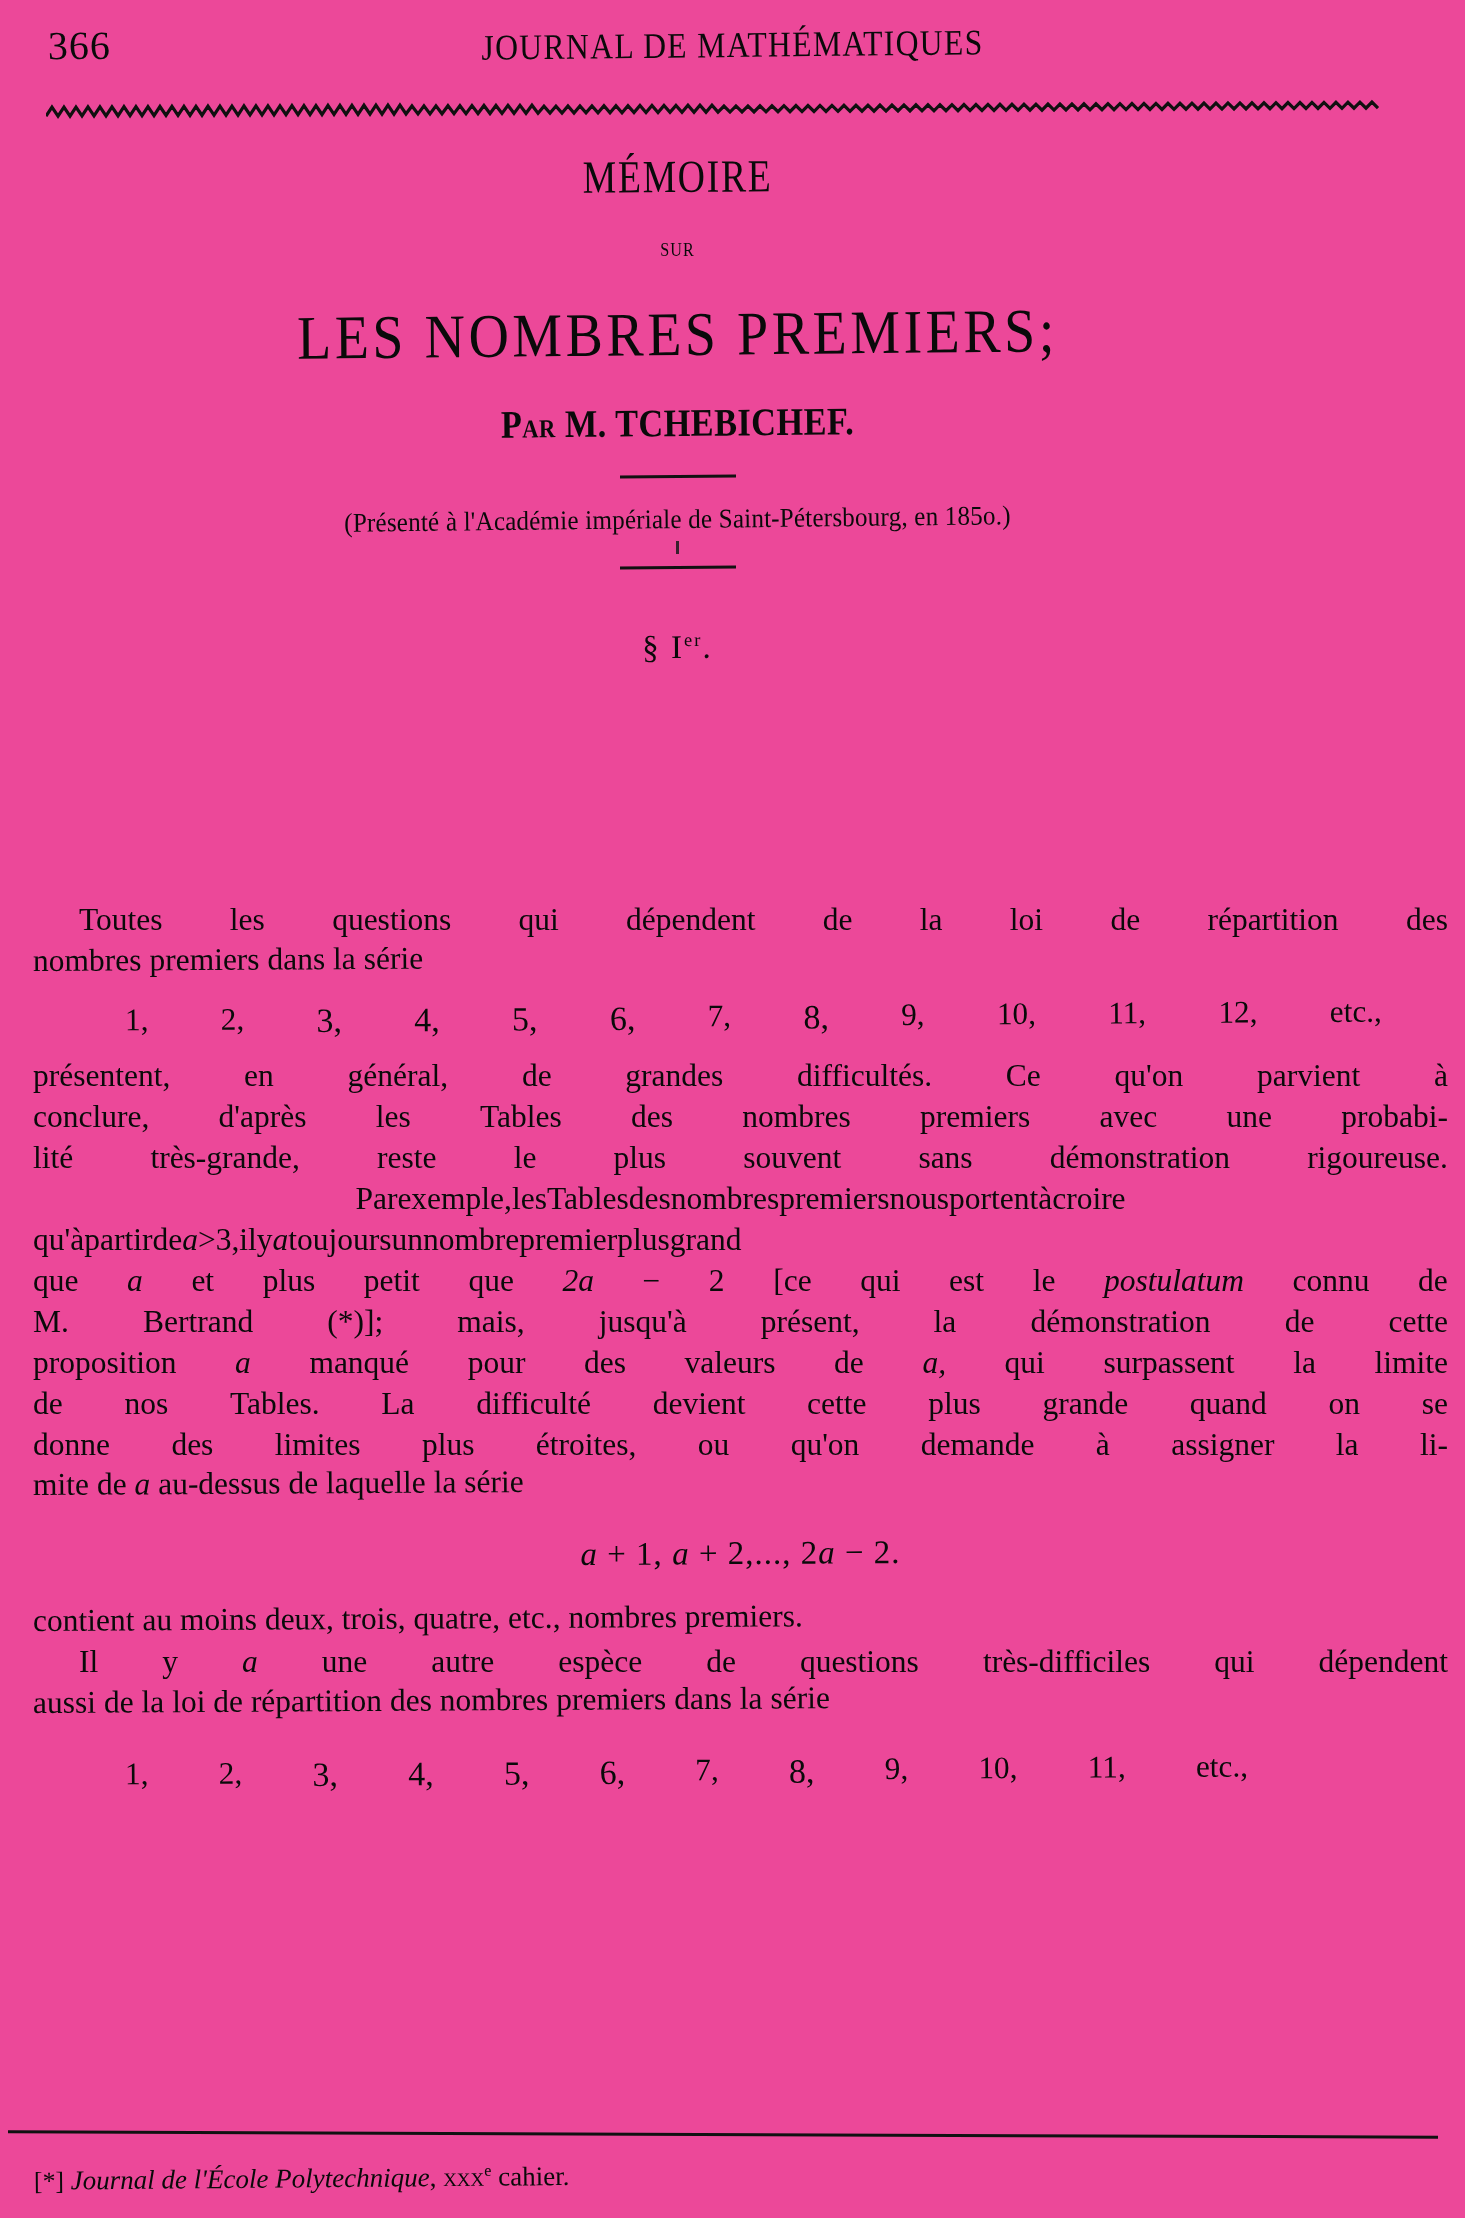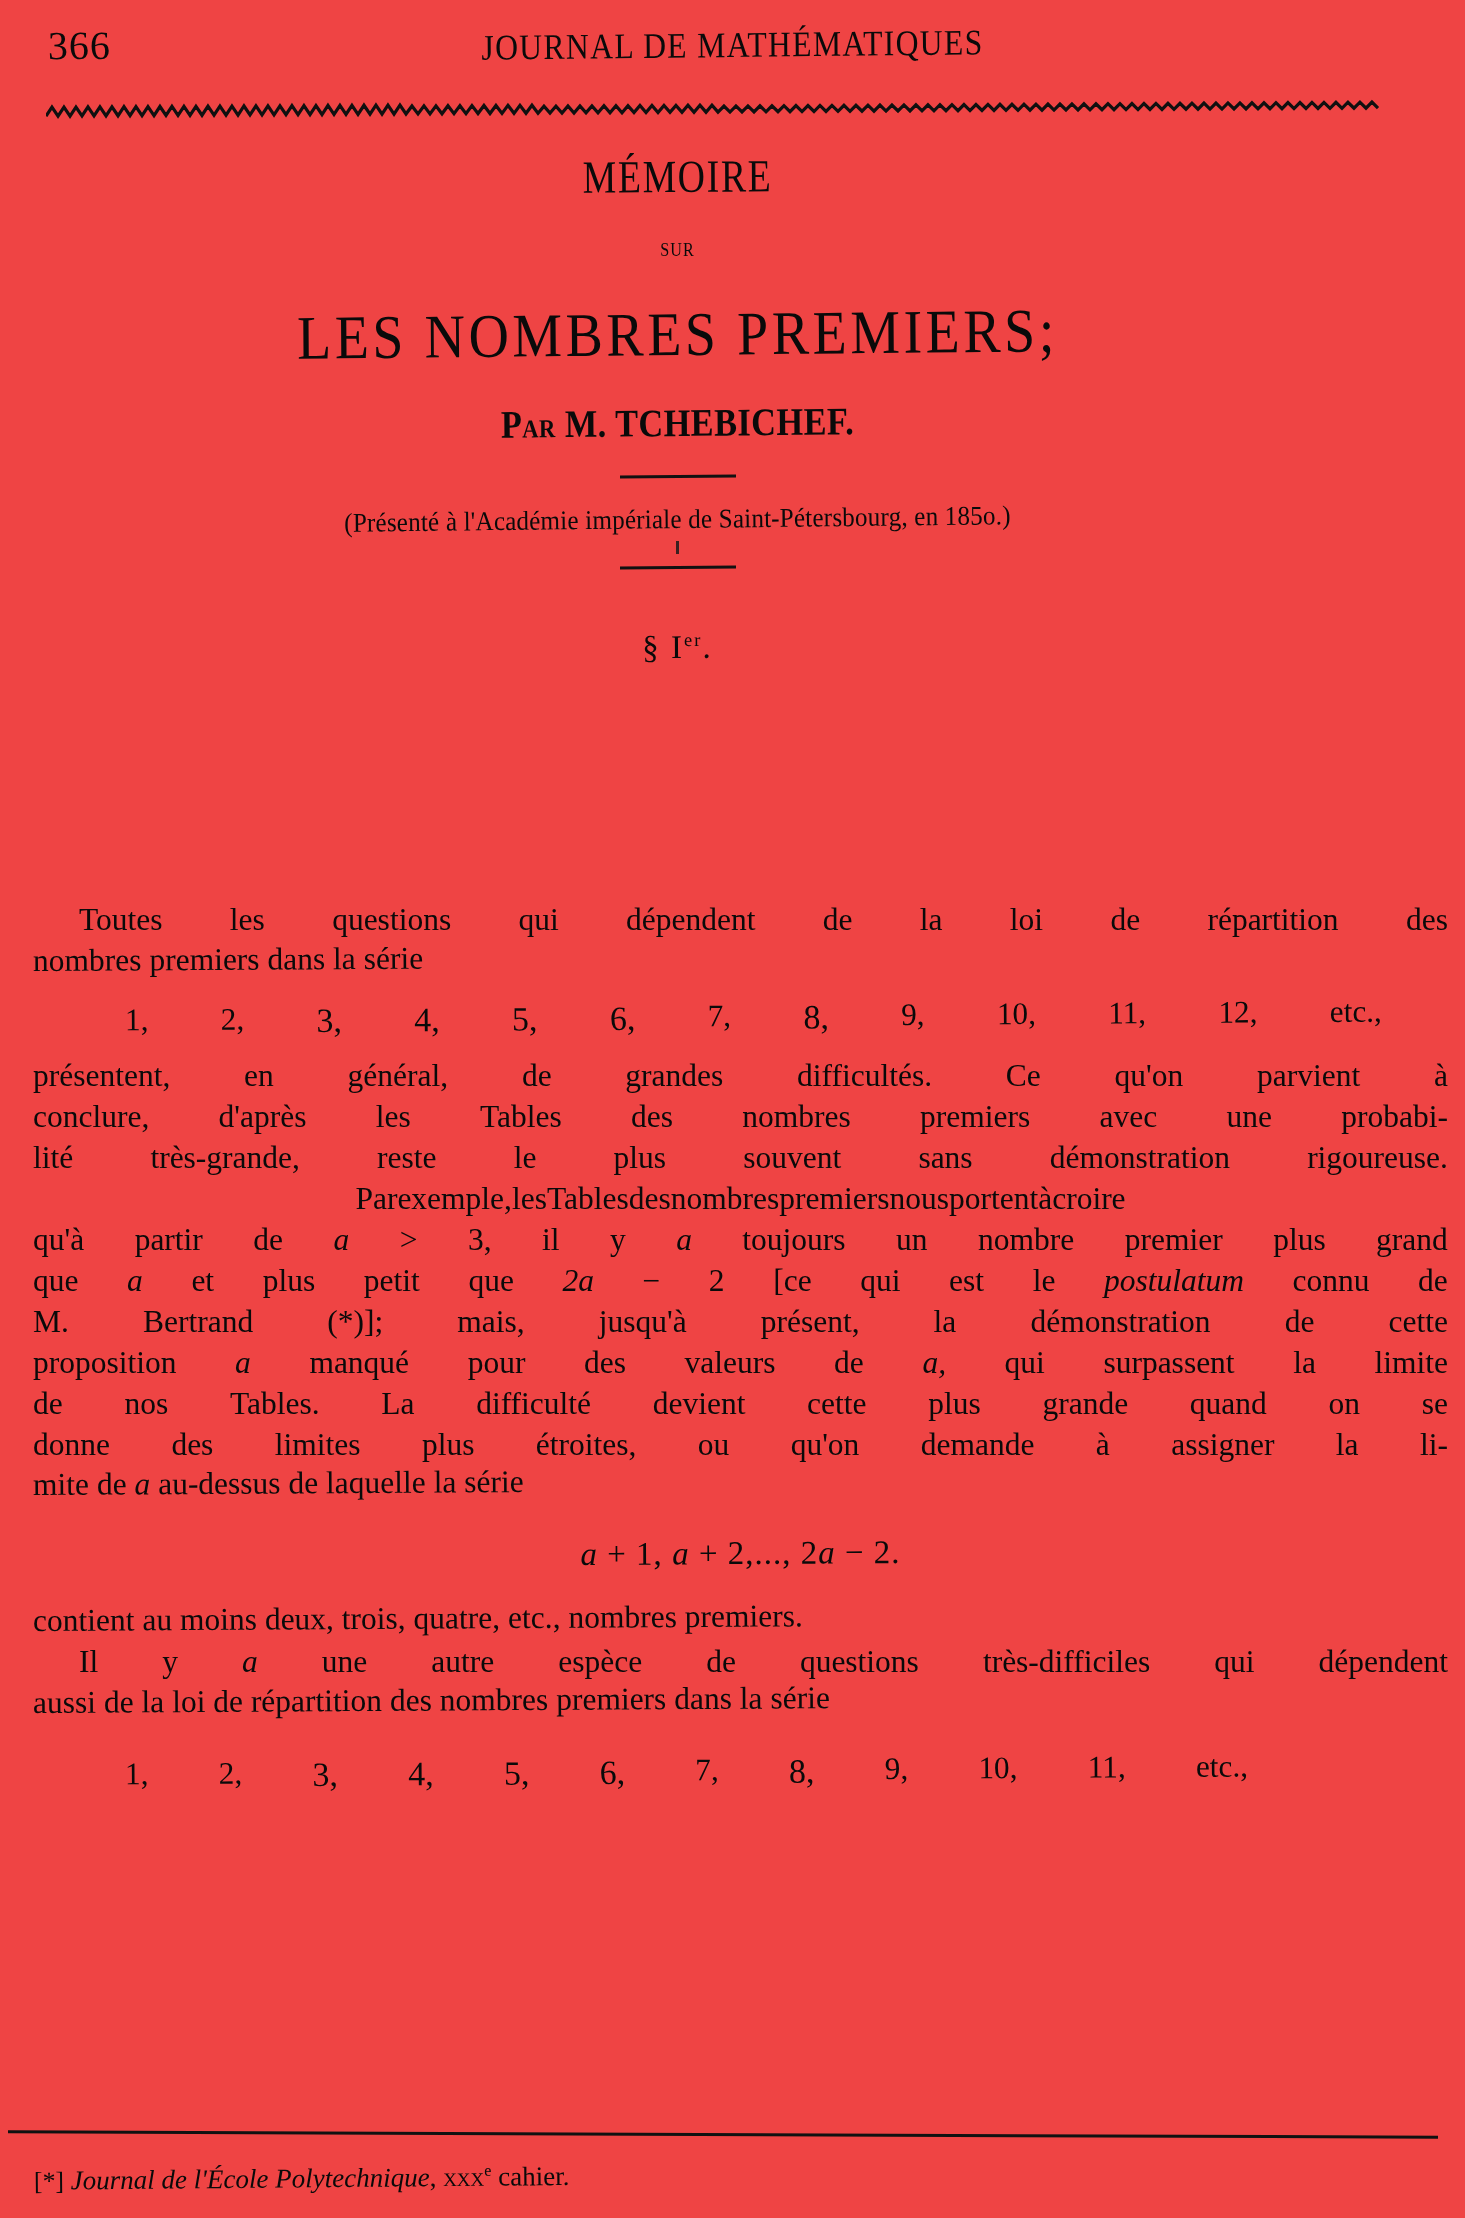--- a/index.html
+++ b/index.html
@@ -10,21 +10,21 @@
   }
   body {
     font-family: "Liberation Serif", "DejaVu Serif", serif;
     color: #0a0a0a;
   }
   .page {
     position: relative;
     width: 1465px;
     height: 2218px;
     overflow: hidden;
-    background: #ef4444;
+    background: #ec4899;
   }
 
   
   .runhead {
     position: absolute;
     top: 14px;
     left: 0;
     width: 1465px;
     height: 72px;
   }
@@ -305,21 +305,21 @@
         <span>les</span>
         <span>Tables</span>
         <span>des</span>
         <span>nombres</span>
         <span>premiers</span>
         <span>nous</span>
         <span>portent</span>
         <span>à</span>
         <span>croire</span>
       </div>
-    <div class="just" style="display: flex; justify-content: space-between;">
+    <div class="just" style="display: flex; justify-content: flex-start;">
         <span>qu'à</span>
         <span>partir</span>
         <span>de</span>
         <span><i>a</i></span>
         <span>&gt;</span>
         <span>3,</span>
         <span>il</span>
         <span>y</span>
         <span><i>a</i></span>
         <span>toujours</span>

